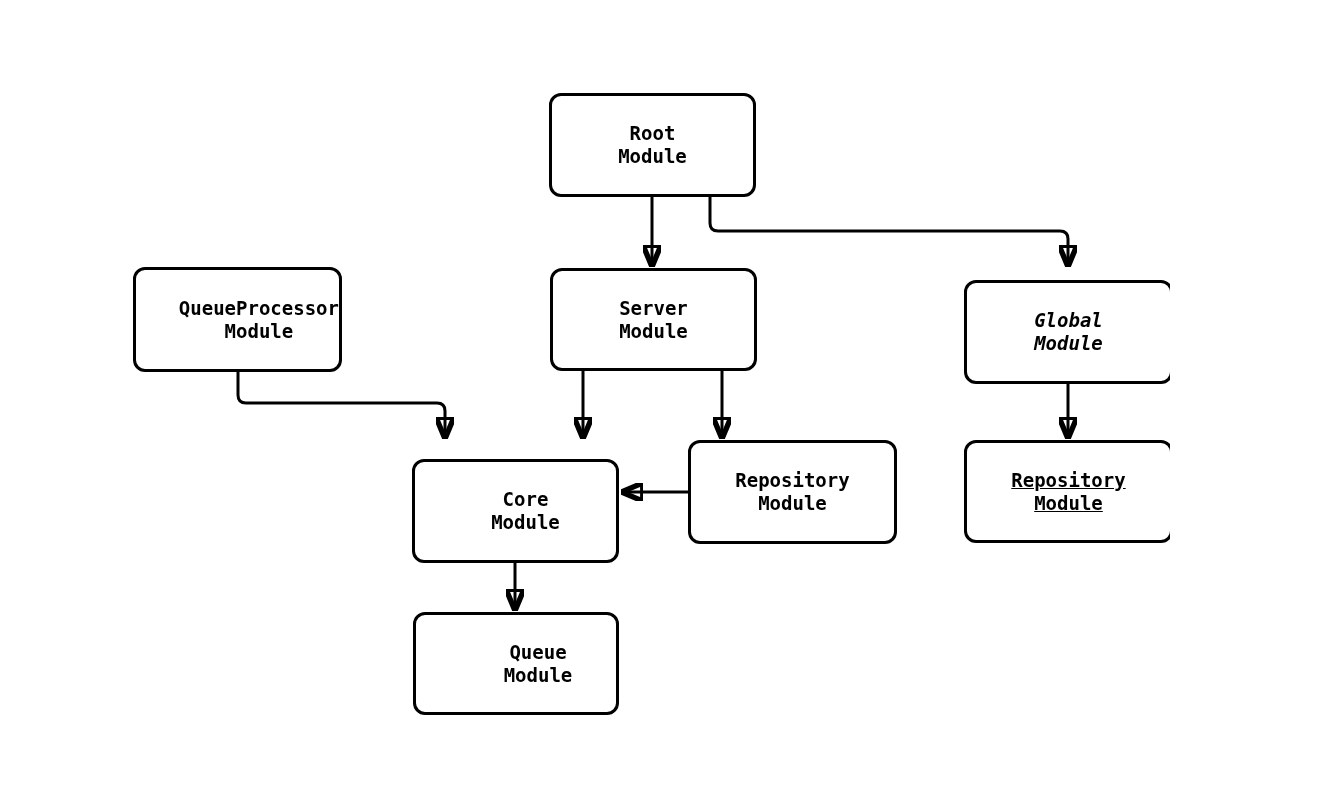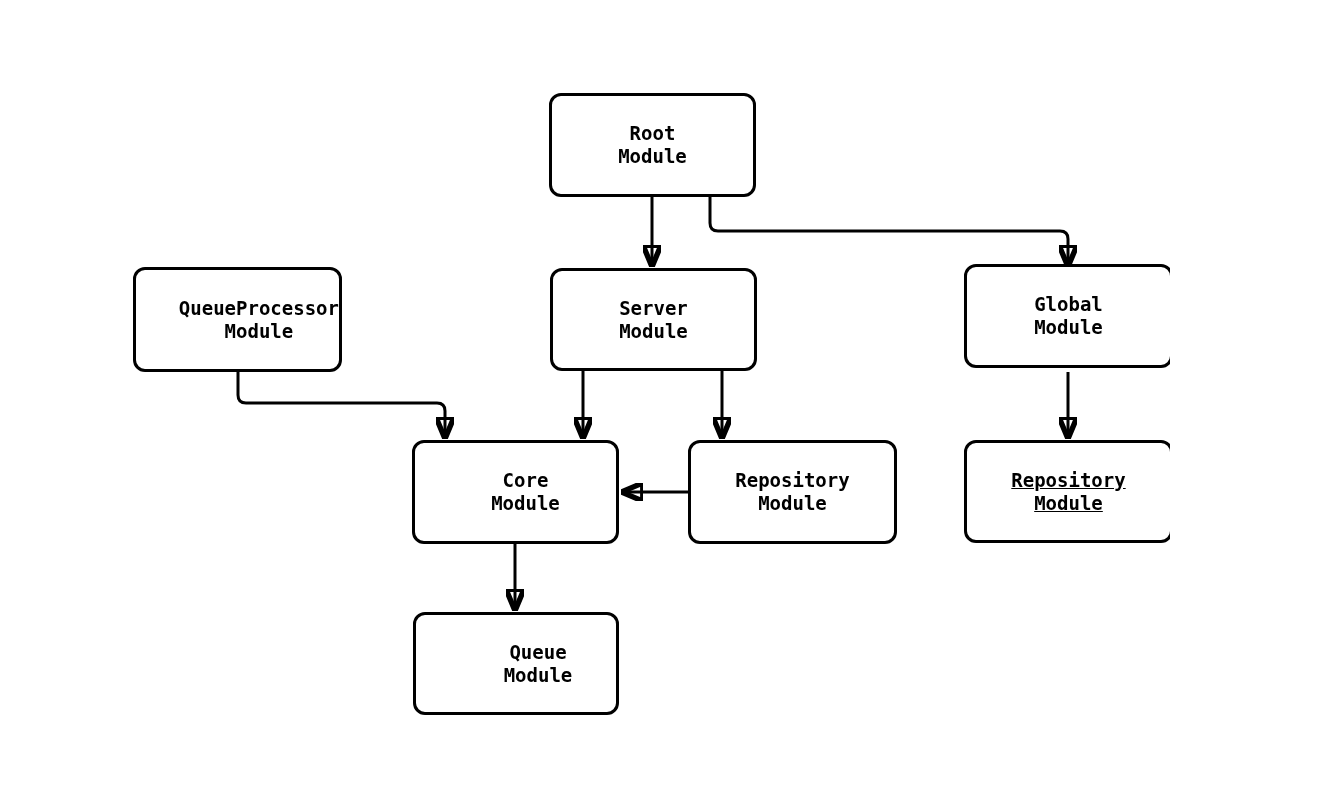--- a/index.html
+++ b/index.html
@@ -76,26 +76,26 @@
   <div class="node" style="left:133px; top:267px; width:209px; height:105px;justify-content:flex-end;">
     <span class="label">QueueProcessor
 Module</span>
   </div>
 
   <div class="node" style="left:550px; top:268px; width:207px; height:103px;">
     <span class="label">Server
 Module</span>
   </div>
 
-  <div class="node" style="left:964px; top:264px; width:209px; height:104px;">
+  <div class="node" style="left:964px; top:280px; width:209px; height:104px;font-style:italic;">
     <span class="label">Global
 Module</span>
   </div>
 
-  <div class="node" style="left:412px; top:440px; width:207px; height:104px;padding-left:20px;">
+  <div class="node" style="left:412px; top:459px; width:207px; height:104px;padding-left:20px;">
     <span class="label">Core
 Module</span>
   </div>
 
   <div class="node" style="left:688px; top:440px; width:209px; height:104px;">
     <span class="label">Repository
 Module</span>
   </div>
 
   <div class="node" style="left:964px; top:440px; width:209px; height:103px;text-decoration:underline;">

